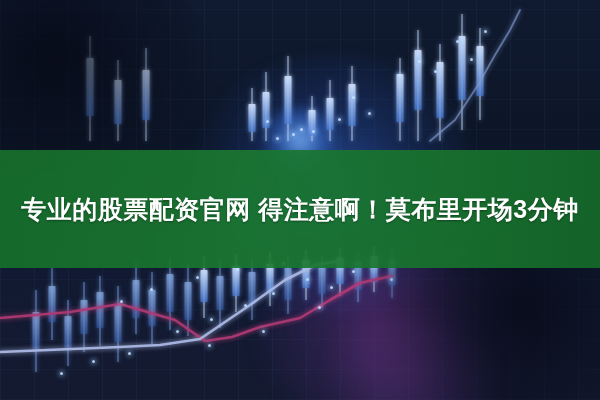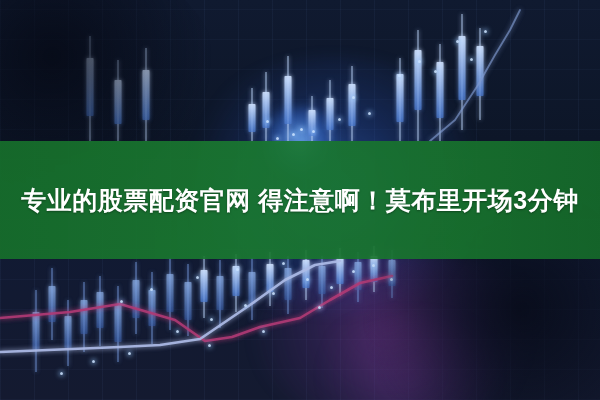--- a/index.html
+++ b/index.html
@@ -87,21 +87,21 @@
     width: 3px; height: 3px;
     border-radius: 50%;
     background: rgba(200,225,255,0.9);
     box-shadow: 0 0 5px 1px rgba(150,200,255,0.75);
   }
 
   
   .banner {
     position: absolute;
     left: 0;
-    top: 141px;
+    top: 150px;
     width: 600px;
     height: 118px;
     background: rgba(26,120,48,0.90);
     box-sizing: border-box;
     display: flex;
     flex-direction: column;
     align-items: center;
     justify-content: center;
     text-align: center;
   }

